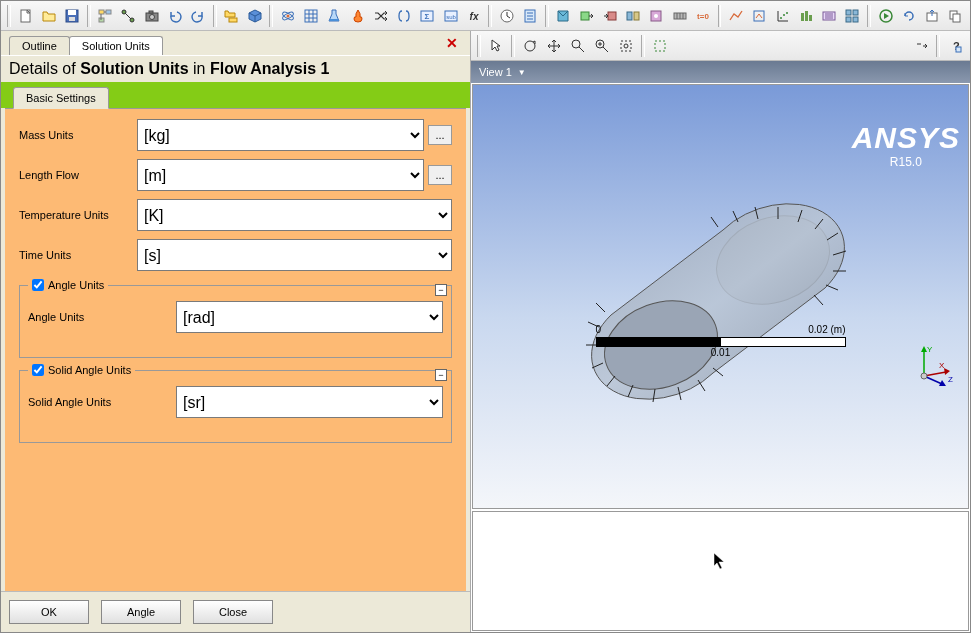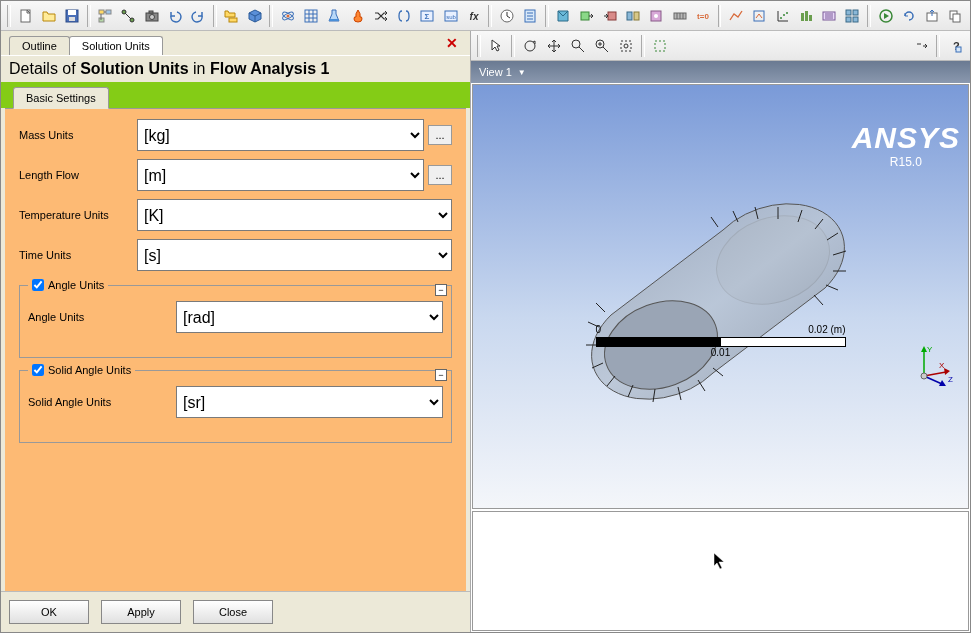--- a/index.html
+++ b/index.html
@@ -339,21 +339,21 @@
         </legend>
         <div class="fs-toggle">−</div>
         <div class="form-row">
           <label style="width:148px">Solid Angle Units</label>
           <select><option>[sr]</option></select>
         </div>
       </fieldset>
     </div>
     <div class="bottom-btns">
       <button>OK</button>
-      <button>Apply</button>
+      <button>Angle</button>
       <button>Close</button>
     </div>
   </div>
 
   <div class="right-panel">
     <div class="view-toolbar">
       <div class="tb-sep"></div>
       <div class="tb-btn">
           <svg viewBox="0 0 16 16">
             <path d="M4 2 L4 12 L7 9 L9 13 L11 12 L9 8 L12 8 Z" fill="#fff" stroke="#333"></path>

